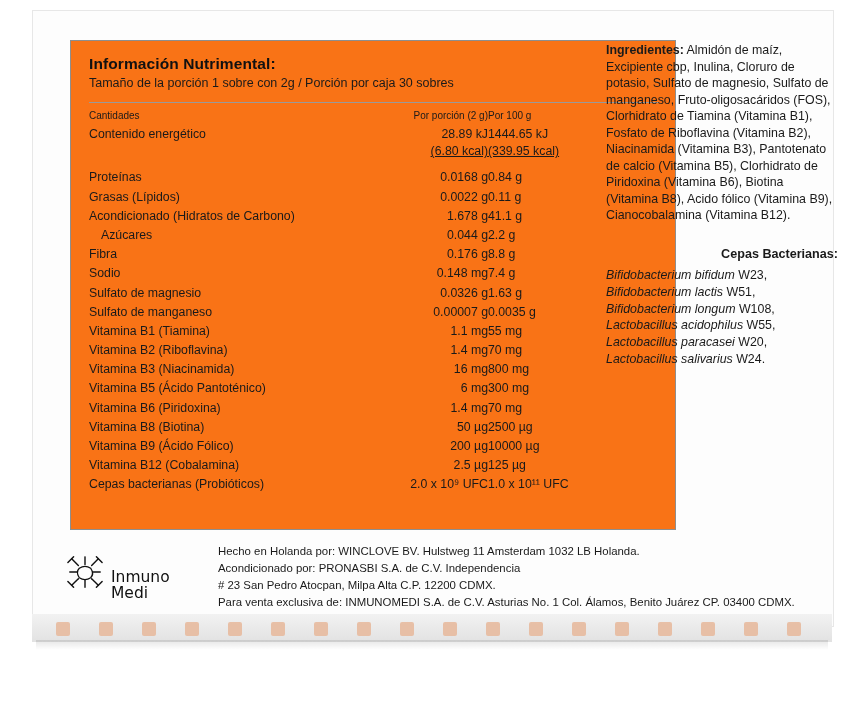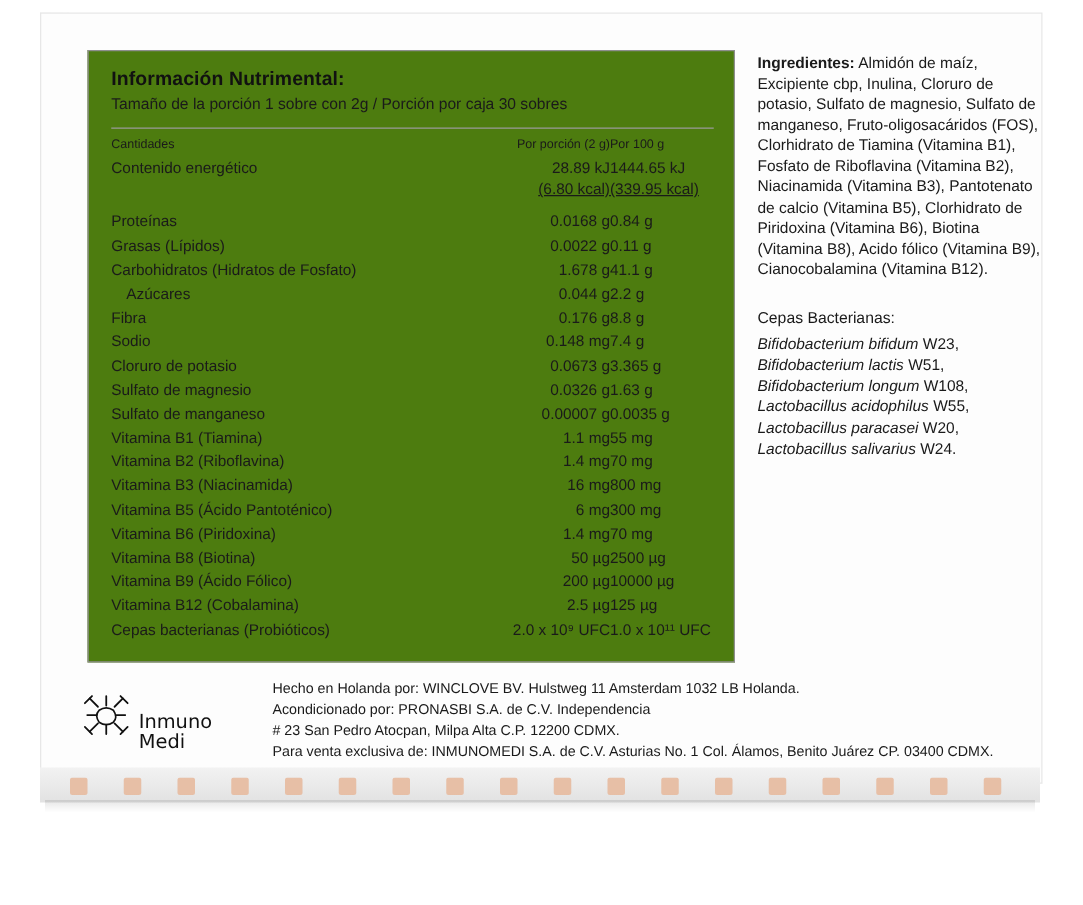--- a/index.html
+++ b/index.html
@@ -74,26 +74,26 @@
     width: 792px;
     height: 10px;
     background: linear-gradient(to bottom, rgba(0,0,0,.10), rgba(0,0,0,0));
   }
 
   
   .nutri-panel {
     position: absolute;
     left: 70px;
     top: 40px;
-    width: 518px;
+    width: 606px;
     height: 490px;
     border: 1px solid #8e8e8e;
     box-sizing: border-box;
     padding: 14px 16px 10px 18px;
-    background: #4d7c0f;
+    background: #f97316;
   }
   .nutri-title {
     font-size: 15.5px;
     font-weight: bold;
     color: #111;
     letter-spacing: .1px;
   }
   .nutri-sub {
     font-size: 12.5px;
     color: #1a1a1a;
@@ -134,22 +134,23 @@
     left: 606px;
     top: 42px;
     width: 232px;
     font-size: 12.4px;
     line-height: 1.33;
     color: #1a1a1a;
   }
   .right-col b { font-weight: bold; }
   .cepas-head {
     margin-top: 22px;
-    font-weight: normal;
+    font-weight: bold;
     font-size: 12.6px;
+    text-align: right;
   }
   .cepas-list {
     margin-top: 5px;
     font-style: italic;
     line-height: 1.35;
   }
   .cepas-list span.roman { font-style: normal; text-align: center; }
 
   
   .logo-wrap {
@@ -244,43 +245,38 @@
             <td>Proteínas</td>
             <td>0.0168 g</td>
             <td>0.84 g</td>
           </tr>
           <tr class="">
             <td>Grasas (Lípidos)</td>
             <td>0.0022 g</td>
             <td>0.11 g</td>
           </tr>
           <tr class="">
-            <td>Carbohidratos (Hidratos de Fosfato)</td>
+            <td>Acondicionado (Hidratos de Carbono)</td>
             <td>1.678 g</td>
             <td>41.1 g</td>
           </tr>
           <tr class="indent ">
             <td>Azúcares</td>
             <td>0.044 g</td>
             <td>2.2 g</td>
           </tr>
           <tr class="">
             <td>Fibra</td>
             <td>0.176 g</td>
             <td>8.8 g</td>
           </tr>
           <tr class="">
             <td>Sodio</td>
             <td>0.148 mg</td>
             <td>7.4 g</td>
-          </tr>
-          <tr class="">
-            <td>Cloruro de potasio</td>
-            <td>0.0673 g</td>
-            <td>3.365 g</td>
           </tr>
           <tr class="">
             <td>Sulfato de magnesio</td>
             <td>0.0326 g</td>
             <td>1.63 g</td>
           </tr>
           <tr class="">
             <td>Sulfato de manganeso</td>
             <td>0.00007 g</td>
             <td>0.0035 g</td>

